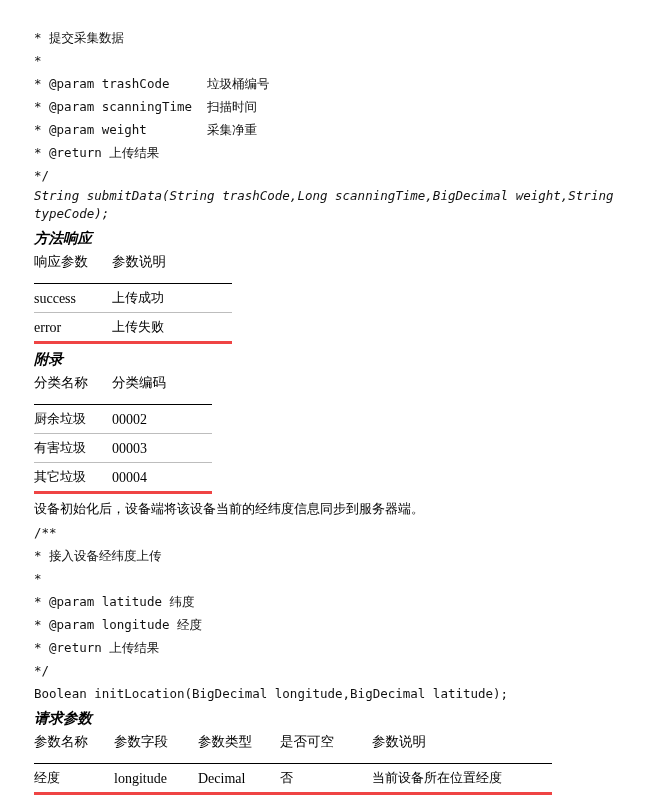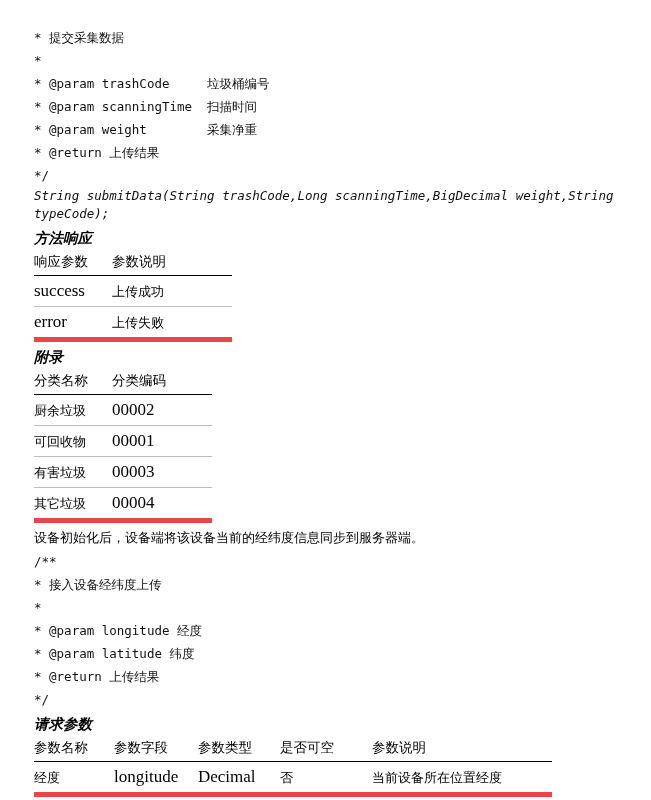--- a/index.html
+++ b/index.html
@@ -66,37 +66,37 @@
   table.tbl td, table.tbl th {
     text-align: left;
     font-weight: normal;
     padding: 3px 0 3px 0;
     vertical-align: bottom;
     white-space: nowrap;
   }
   table.tbl thead th {
     border-bottom: 1px solid #000;
     font-size: 13.5px;
-    padding-bottom: 4px;
+    padding-bottom: 12px;
   }
   table.tbl tbody tr td {
     border-bottom: 1px solid #bdbdbd;
     padding-top: 5px;
     padding-bottom: 5px;
   }
   table.tbl tbody tr:last-child td {
-    border-bottom: 5px solid #ef4444;
+    border-bottom: 3px solid #ef4444;
   }
   .cn {
     font-family: "Liberation Sans", sans-serif;
     font-size: 13px;
   }
   .mono-cell {
     font-family: "Liberation Serif", serif;
-    font-size: 17px;
+    font-size: 14px;
   }
   
   .resp-tbl th:nth-child(1), .resp-tbl td:nth-child(1) { width: 78px; }
   .resp-tbl th:nth-child(2), .resp-tbl td:nth-child(2) { width: 120px; }
   
   .appx-tbl th:nth-child(1), .appx-tbl td:nth-child(1) { width: 78px; }
   .appx-tbl th:nth-child(2), .appx-tbl td:nth-child(2) { width: 100px; }
   
   .param-tbl th:nth-child(1), .param-tbl td:nth-child(1) { width: 80px; }
   .param-tbl th:nth-child(2), .param-tbl td:nth-child(2) { width: 84px; }
@@ -150,46 +150,43 @@
         <th class="cn">分类名称</th>
         <th class="cn">分类编码</th>
       </tr>
     </thead>
     <tbody>
       <tr>
         <td class="cn">厨余垃圾</td>
         <td class="mono-cell">00002</td>
       </tr>
       <tr>
-        <td class="cn">可回收物</td>
-        <td class="mono-cell">00001</td>
-      </tr>
-      <tr>
         <td class="cn">有害垃圾</td>
         <td class="mono-cell">00003</td>
       </tr>
       <tr>
         <td class="cn">其它垃圾</td>
         <td class="mono-cell">00004</td>
       </tr>
     </tbody>
   </table>
 
   <div class="para">设备初始化后，设备端将该设备当前的经纬度信息同步到服务器端。</div>
 
   <div>
     <div class="code-line">/**</div>
     <div class="code-line">* 接入设备经纬度上传</div>
     <div class="code-line">*</div>
+    <div class="code-line">* @param latitude 纬度</div>
     <div class="code-line">* @param longitude 经度</div>
-    <div class="code-line">* @param latitude 纬度</div>
     <div class="code-line">* @return 上传结果</div>
     <div class="code-line">*/</div>
   </div>
 
+  <div class="code-line">Boolean initLocation(BigDecimal longitude,BigDecimal latitude);</div>
 
   <div class="section-italic">请求参数</div>
 
   <table class="tbl param-tbl">
     <thead>
       <tr>
         <th class="cn">参数名称</th>
         <th class="cn">参数字段</th>
         <th class="cn">参数类型</th>
         <th class="cn">是否可空</th>

